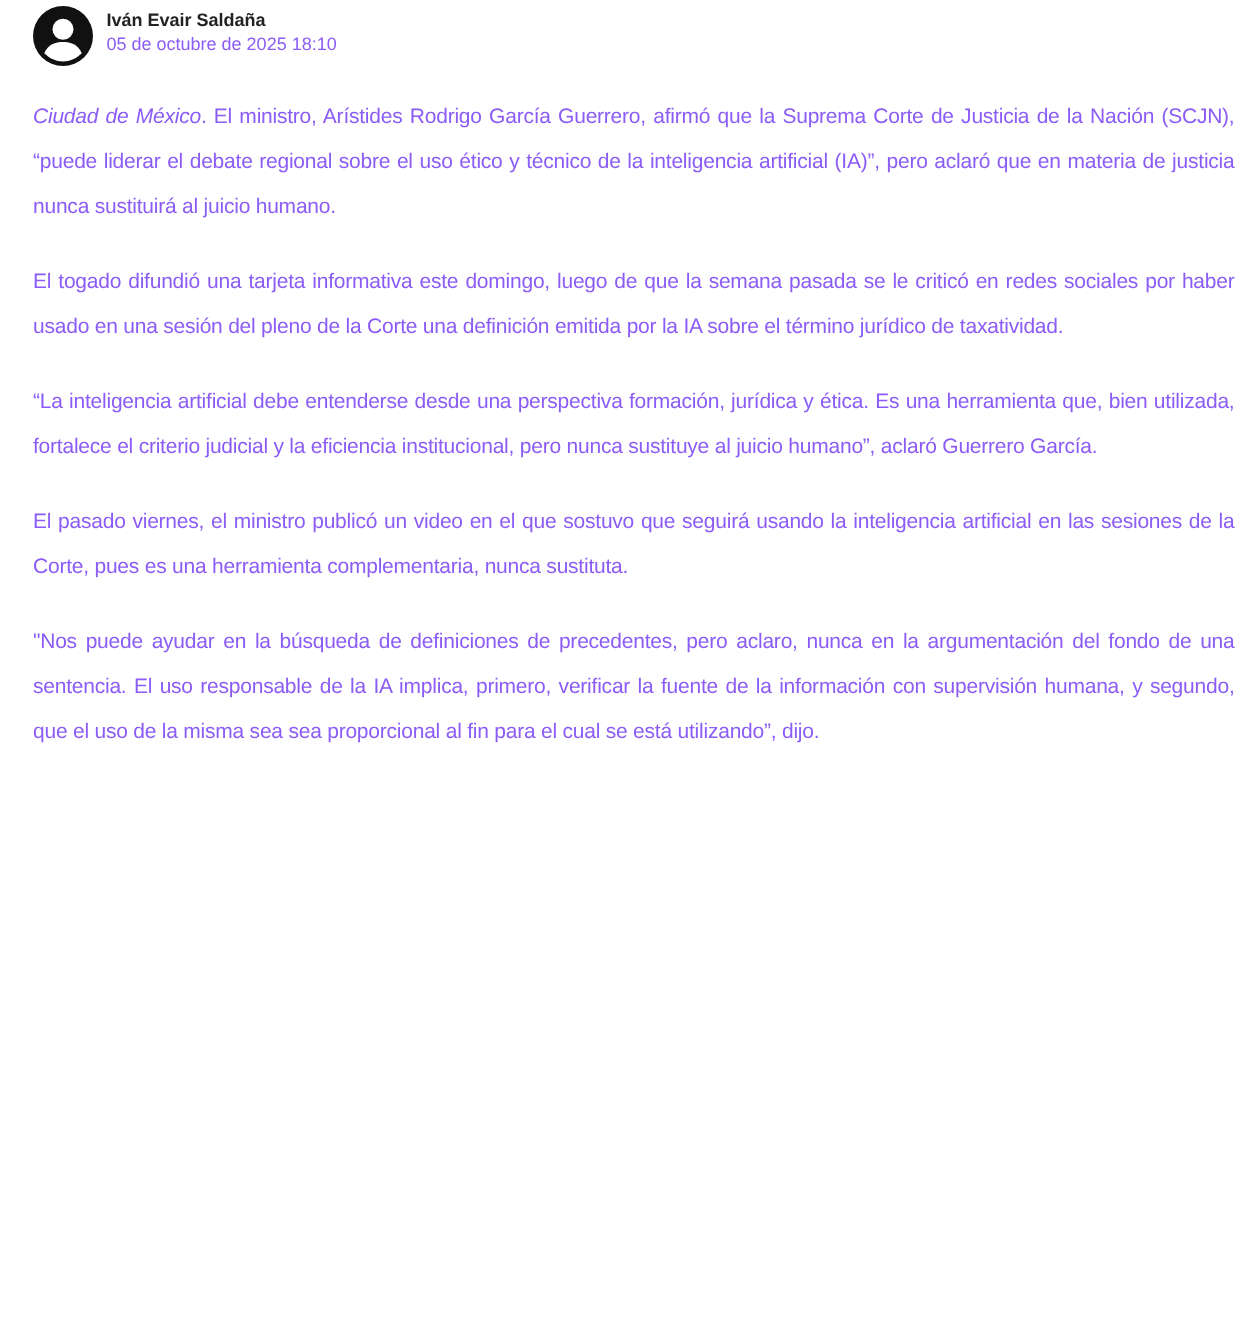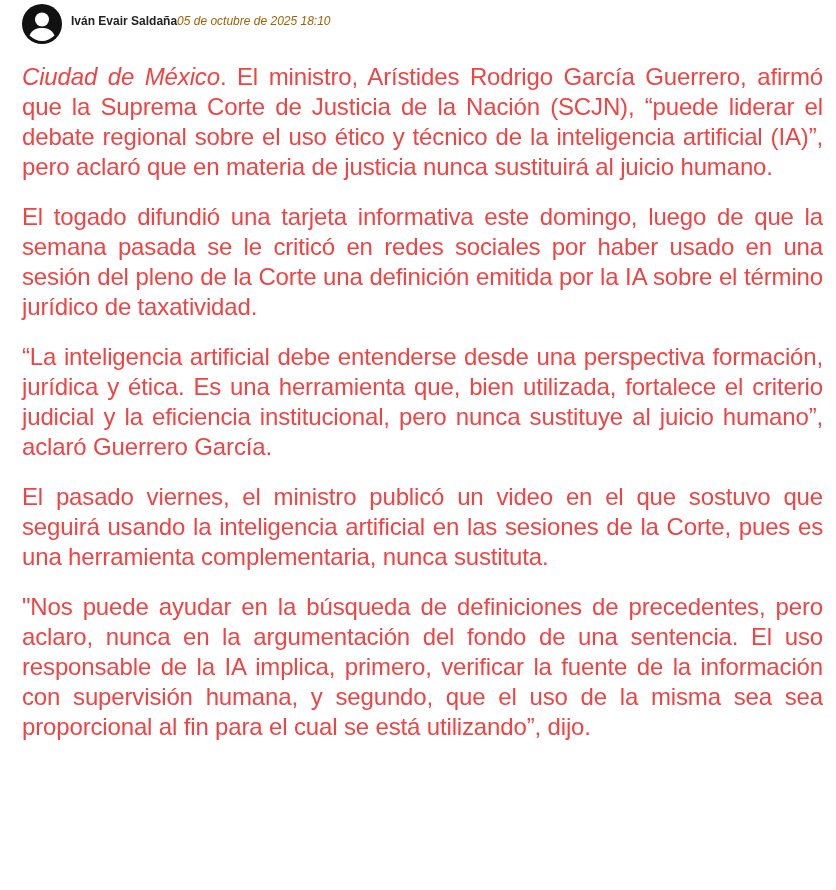--- a/index.html
+++ b/index.html
@@ -32,47 +32,46 @@
       flex: none;
     }
     .avatar svg {
       position: absolute;
       left: 0;
       top: 0;
     }
     .meta {
       margin-left: 9px;
       display: flex;
-      flex-direction: row;
+      flex-direction: column;
       margin-top: -6px;
     }
     .author {
       font-size: 12px;
       font-weight: bold;
       color: #222222;
       line-height: 16px;
     }
     .date {
       font-size: 12px;
-      color: #a16207;
+      color: #8b5cf6;
       line-height: 16px;
-      font-style: italic;
     }
     .article {
       position: absolute;
       left: 22px;
       top: 62px;
       width: 801px;
     }
     .article p {
       margin: 0 0 20px 0;
-      font-size: 24px;
+      font-size: 14px;
       line-height: 30px;
       text-align: justify;
-      color: #ef4444;
+      color: #8b5cf6;
       letter-spacing: -0.15px;
     }
     .article p .place {
       font-style: italic;
     }
   </style>
 </head>
 <body>
 
 <div class="header">

